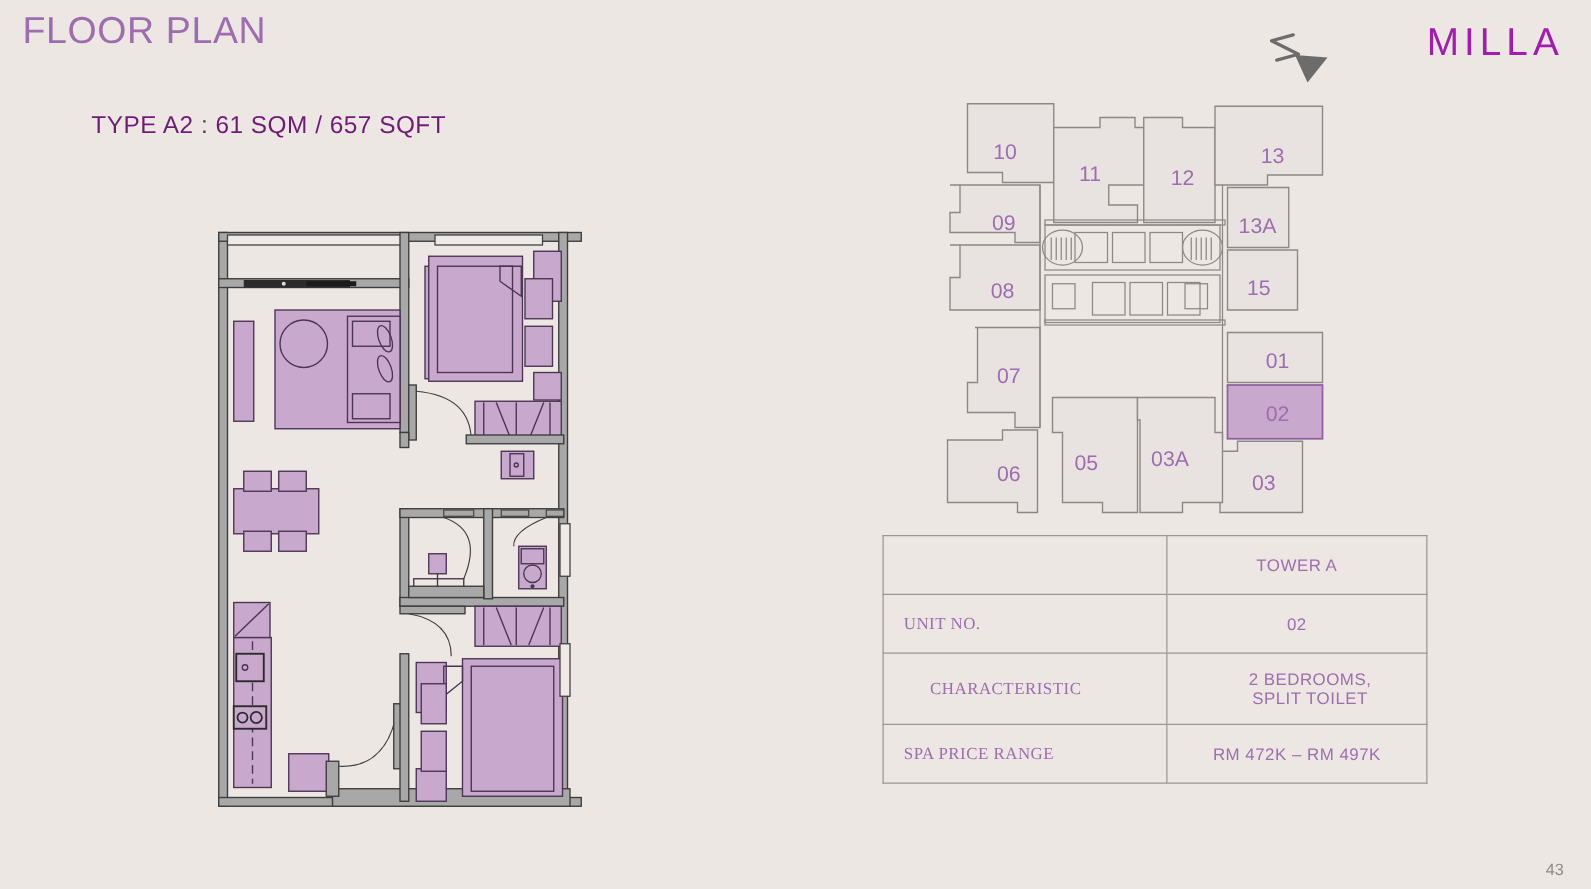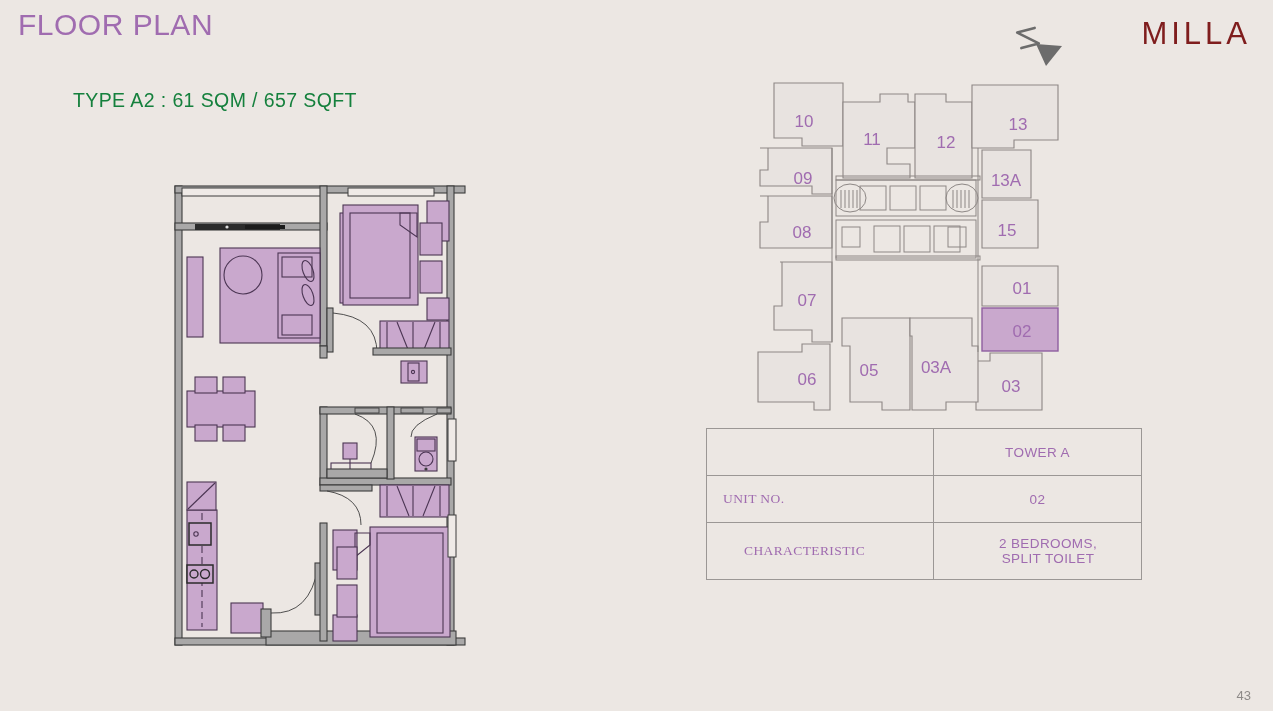--- a/index.html
+++ b/index.html
@@ -12,27 +12,27 @@
   #root { position: relative; width: 1273px; height: 711px; }
 
   .page-title {
     position: absolute; left: 18px; top: 8px;
     font-size: 30px; font-weight: normal; letter-spacing: 0.5px;
     color: #a06cb0;
   }
   .subtitle-block {
     position: absolute; left: 73px; top: 84px;
     font-size: 19.5px; line-height: 32px; letter-spacing: 0.4px;
-    color: #15803d; font-weight: 400;
+    color: #701a75; font-weight: 400;
   }
   .subtitle-line { display: block; white-space: nowrap; }
 
   .brand-logo {
     position: absolute; right: 22px; top: 16px;
-    font-size: 31px; letter-spacing: 4px; color: #7f1d1d;
+    font-size: 31px; letter-spacing: 4px; color: #a21caf;
     font-family: "Liberation Sans", sans-serif; font-weight: 300;
   }
 
   .north-icon { position: absolute; left: 1008px; top: 22px; width: 62px; height: 48px; }
 
   .page-number {
     position: absolute; right: 22px; bottom: 8px;
     font-size: 13px; color: #8e8a88;
   }
 
@@ -315,18 +315,22 @@
         <td class="label">UNIT NO.</td>
         <td class="value">02</td>
       </tr>
       <tr class="tall">
         <td class="label">CHARACTERISTIC</td>
         <td class="value">
           <span class="l2">2 BEDROOMS,</span>
           <span class="l2">SPLIT TOILET</span>
         </td>
       </tr>
+      <tr>
+        <td class="label">SPA PRICE RANGE</td>
+        <td class="value">RM 472K – RM 497K</td>
+      </tr>
     </tbody>
   </table>
 
   <div class="page-number">43</div>
 
 </div>
 
 </body></html>

